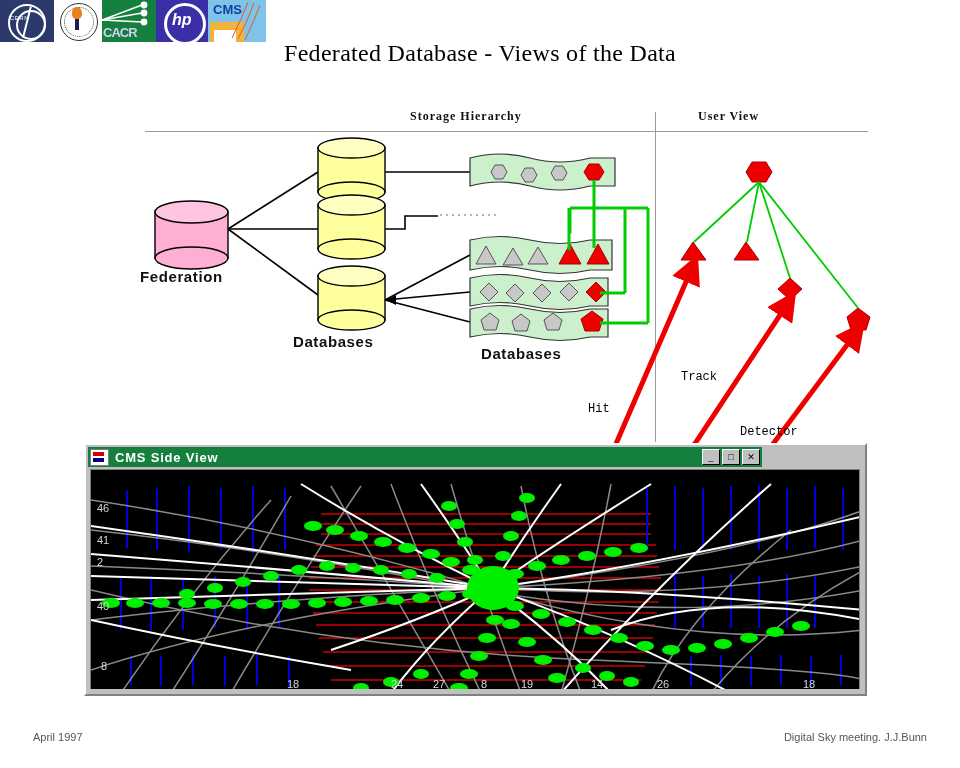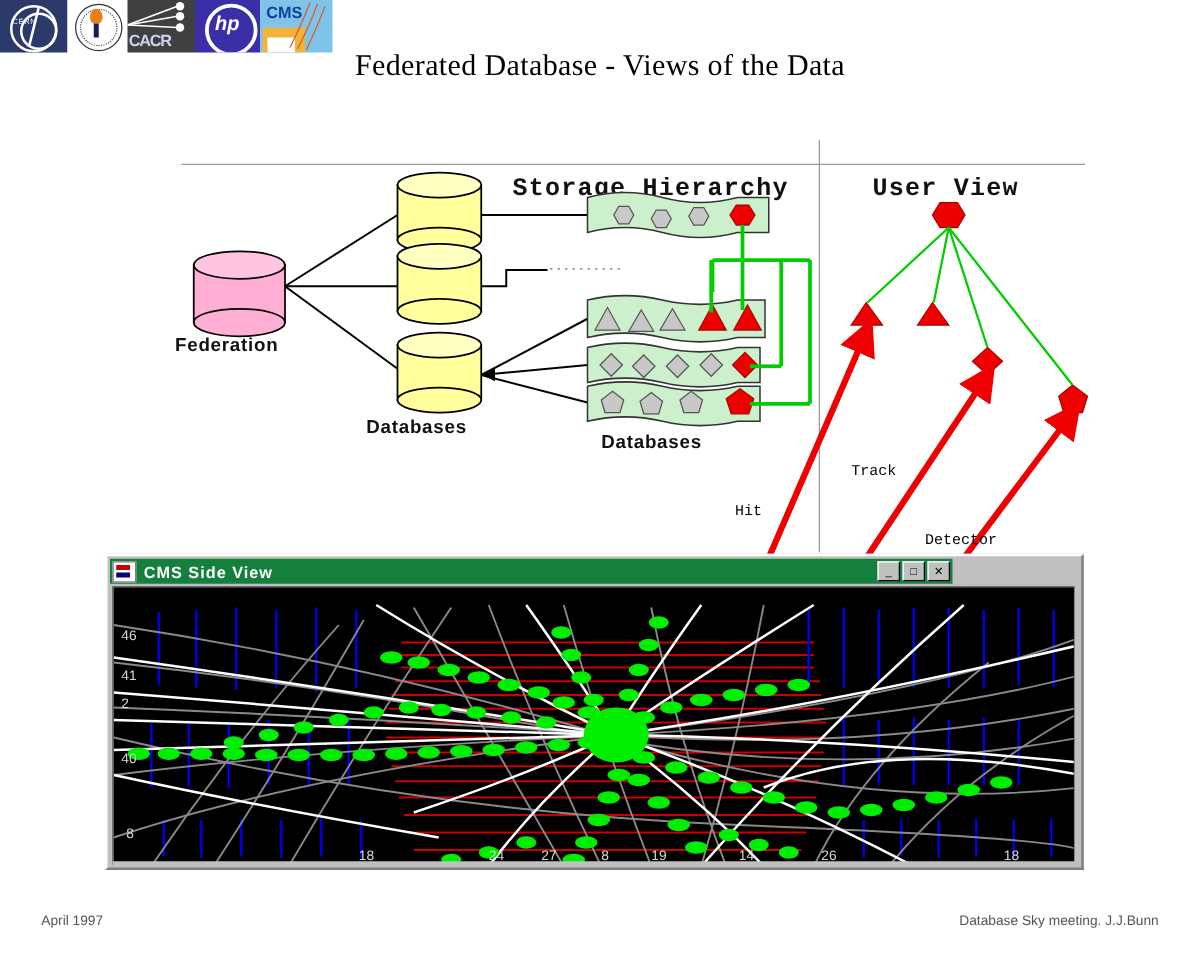--- a/index.html
+++ b/index.html
@@ -31,21 +31,21 @@
     display: flex;
     align-items: flex-start;
   }
   .logo {
     height: 42px;
     position: relative;
     overflow: hidden;
   }
   .logo-cern   { width: 54px; background: #2b3a6b; }
   .logo-caltech{ width: 48px; background: #ffffff; }
-  .logo-cacr   { width: 54px; background: #404040; }
+  .logo-cacr   { width: 54px; background: #15803d; }
   .logo-hp     { width: 52px; background: #3b2fa8; }
   .logo-cms    { width: 58px; background: #7fc4e8; }
 
   .cern-ring {
     position: absolute; left: 8px; top: 4px;
     width: 34px; height: 34px;
     border: 2px solid #ffffff;
     border-radius: 50%;
   }
   .cern-ring2 {
@@ -124,26 +124,25 @@
     text-align: center;
     font-family: "Liberation Serif", serif;
     font-size: 24px;
     color: #000000;
     letter-spacing: .3px;
   }
 
   
   .hdr {
     position: absolute;
-    font-family: Liberation Mono, monospace;
-    font-size: 20px;
+    font-family: Liberation Serif, serif;
+    font-size: 12px;
     font-weight: bold;
     color: #111111;
     letter-spacing: 1px;
-    margin-top: 31px;
   }
   .hdr-storage { left: 410px; top: 109px; }
   .hdr-user    { left: 698px; top: 109px; }
   .rule-h {
     position: absolute;
     left: 145px; top: 131px;
     width: 723px; height: 1px;
     background: #9a9a9a;
   }
   .rule-v {
@@ -697,15 +696,15 @@
         </g>
 
         <line x1="0" y1="221" x2="773" y2="221" stroke="#b0b0b0" stroke-width="2"></line>
       </svg>
     </div>
 
     <div class="cms-bottom-bar"></div>
   </div>
 
   <div class="footer-left">April 1997</div>
-  <div class="footer-right">Database Sky meeting. J.J.Bunn</div>
+  <div class="footer-right">Digital Sky meeting. J.J.Bunn</div>
 
 </div>
 
 </body></html>

